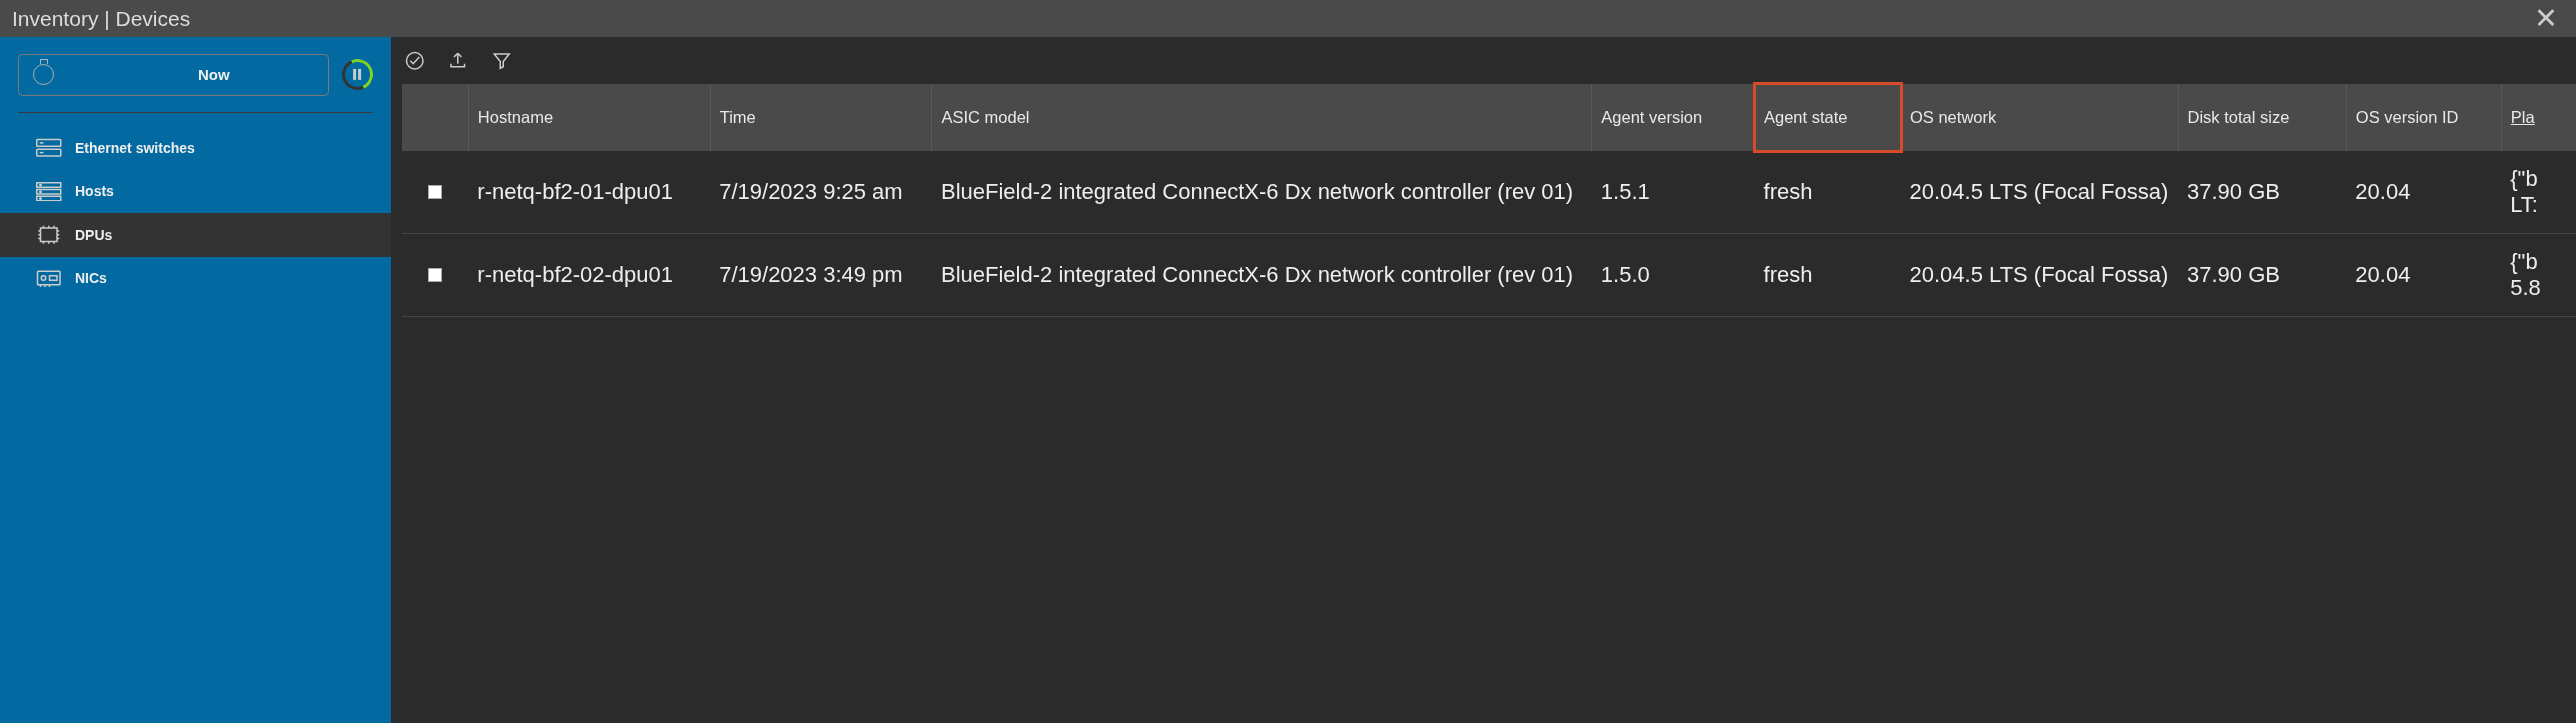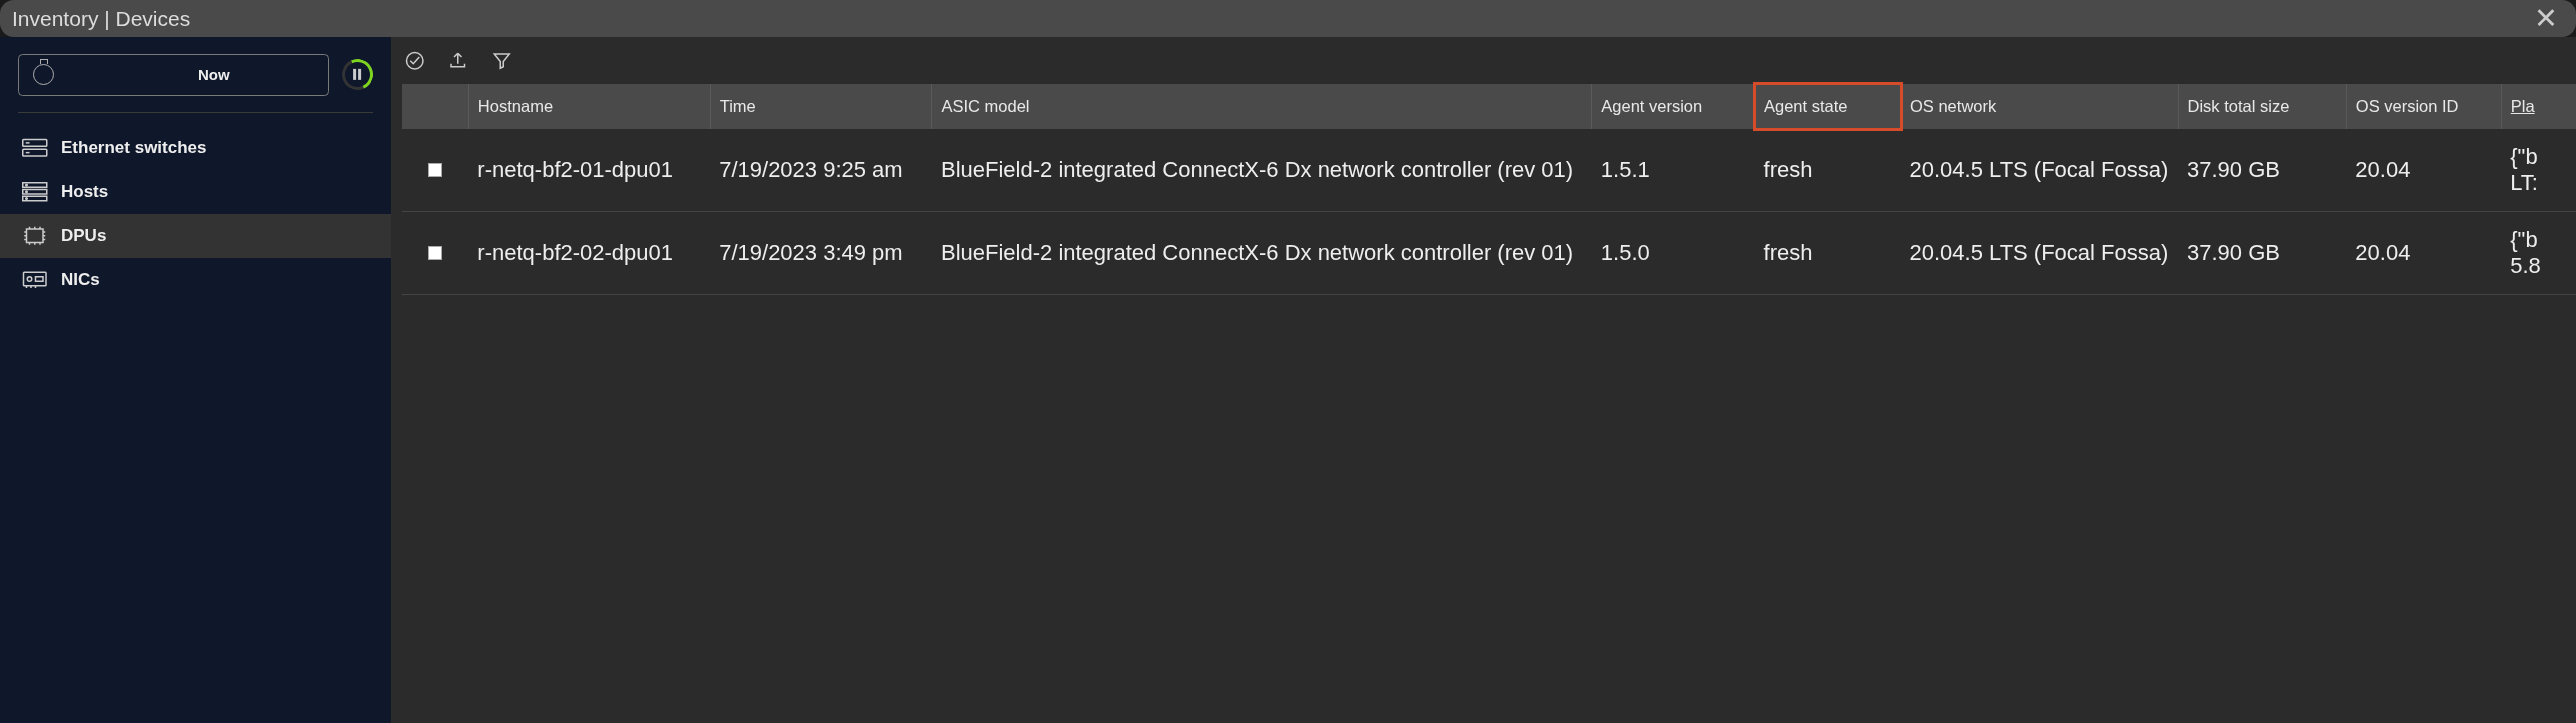--- a/index.html
+++ b/index.html
@@ -16,38 +16,37 @@
 
 .titlebar {
   background: #4a4a4a;
   height: 37px;
   display: flex;
   align-items: center;
   padding: 0 12px;
   font-size: 21px;
   font-weight: 300;
   color: #ddd;
-  border-radius: 14px;
 }
 .titlebar .spacer { flex: 1; }
 .close-x {
   font-size: 28.5px;
   font-weight: 200;
   color: #ccc;
   cursor: pointer;
   padding: 0 6px;
 }
 
 
 .body { flex: 1; display: flex; background: #000; }
 
 
 .sidebar {
   width: 391px;
-  background: #0f172a;
+  background: #0369a1;
   display: flex;
   flex-direction: column;
   padding-top: 9px;
 }
 .time-row {
   display: flex;
   align-items: center;
   gap: 13.5px;
   padding: 7.5px 18px 16.5px 18px;
 }
@@ -97,22 +96,22 @@
 }
 .divider {
   height: 0.7px;
   background: #3a3a3a;
   margin: 0 18px 13.5px 18px;
 }
 .nav-item {
   display: flex;
   align-items: center;
   gap: 13.5px;
-  padding: 12px 22px;
-  font-size: 17px;
+  padding: 12px 36px;
+  font-size: 14px;
   font-weight: 600;
   color: #eee;
   cursor: pointer;
 }
 .nav-item.active { background: #333; }
 .nav-icon { width: 25.5px; height: 19.5px; display: flex; align-items: center; justify-content: center; }
 .nav-icon svg { width: 25.5px; height: 19.5px; }
 
 
 .main { flex: 1; background: #2b2b2b; display: flex; flex-direction: column; overflow: hidden; }
@@ -128,21 +127,21 @@
 
 
 .table-wrap { flex: 1; padding: 4.5px 0 0 10.5px; overflow: hidden; }
 table { width: 100%; border-collapse: collapse; table-layout: fixed; }
 thead tr { background: #4a4a4a; }
 th {
   text-align: left;
   font-weight: 400;
   font-size: 16.5px;
   color: #e8e8e8;
-  padding: 13px 9px;
+  padding: 24px 9px;
   border-right: 0.7px solid #5a5a5a;
   white-space: nowrap;
   overflow: hidden;
 }
 th:last-child { border-right: none; text-decoration: underline; }
 th.highlight {
   outline: 3.4px solid #d64b2a;
   outline-offset: -1.5px;
   position: relative;
   z-index: 2;

